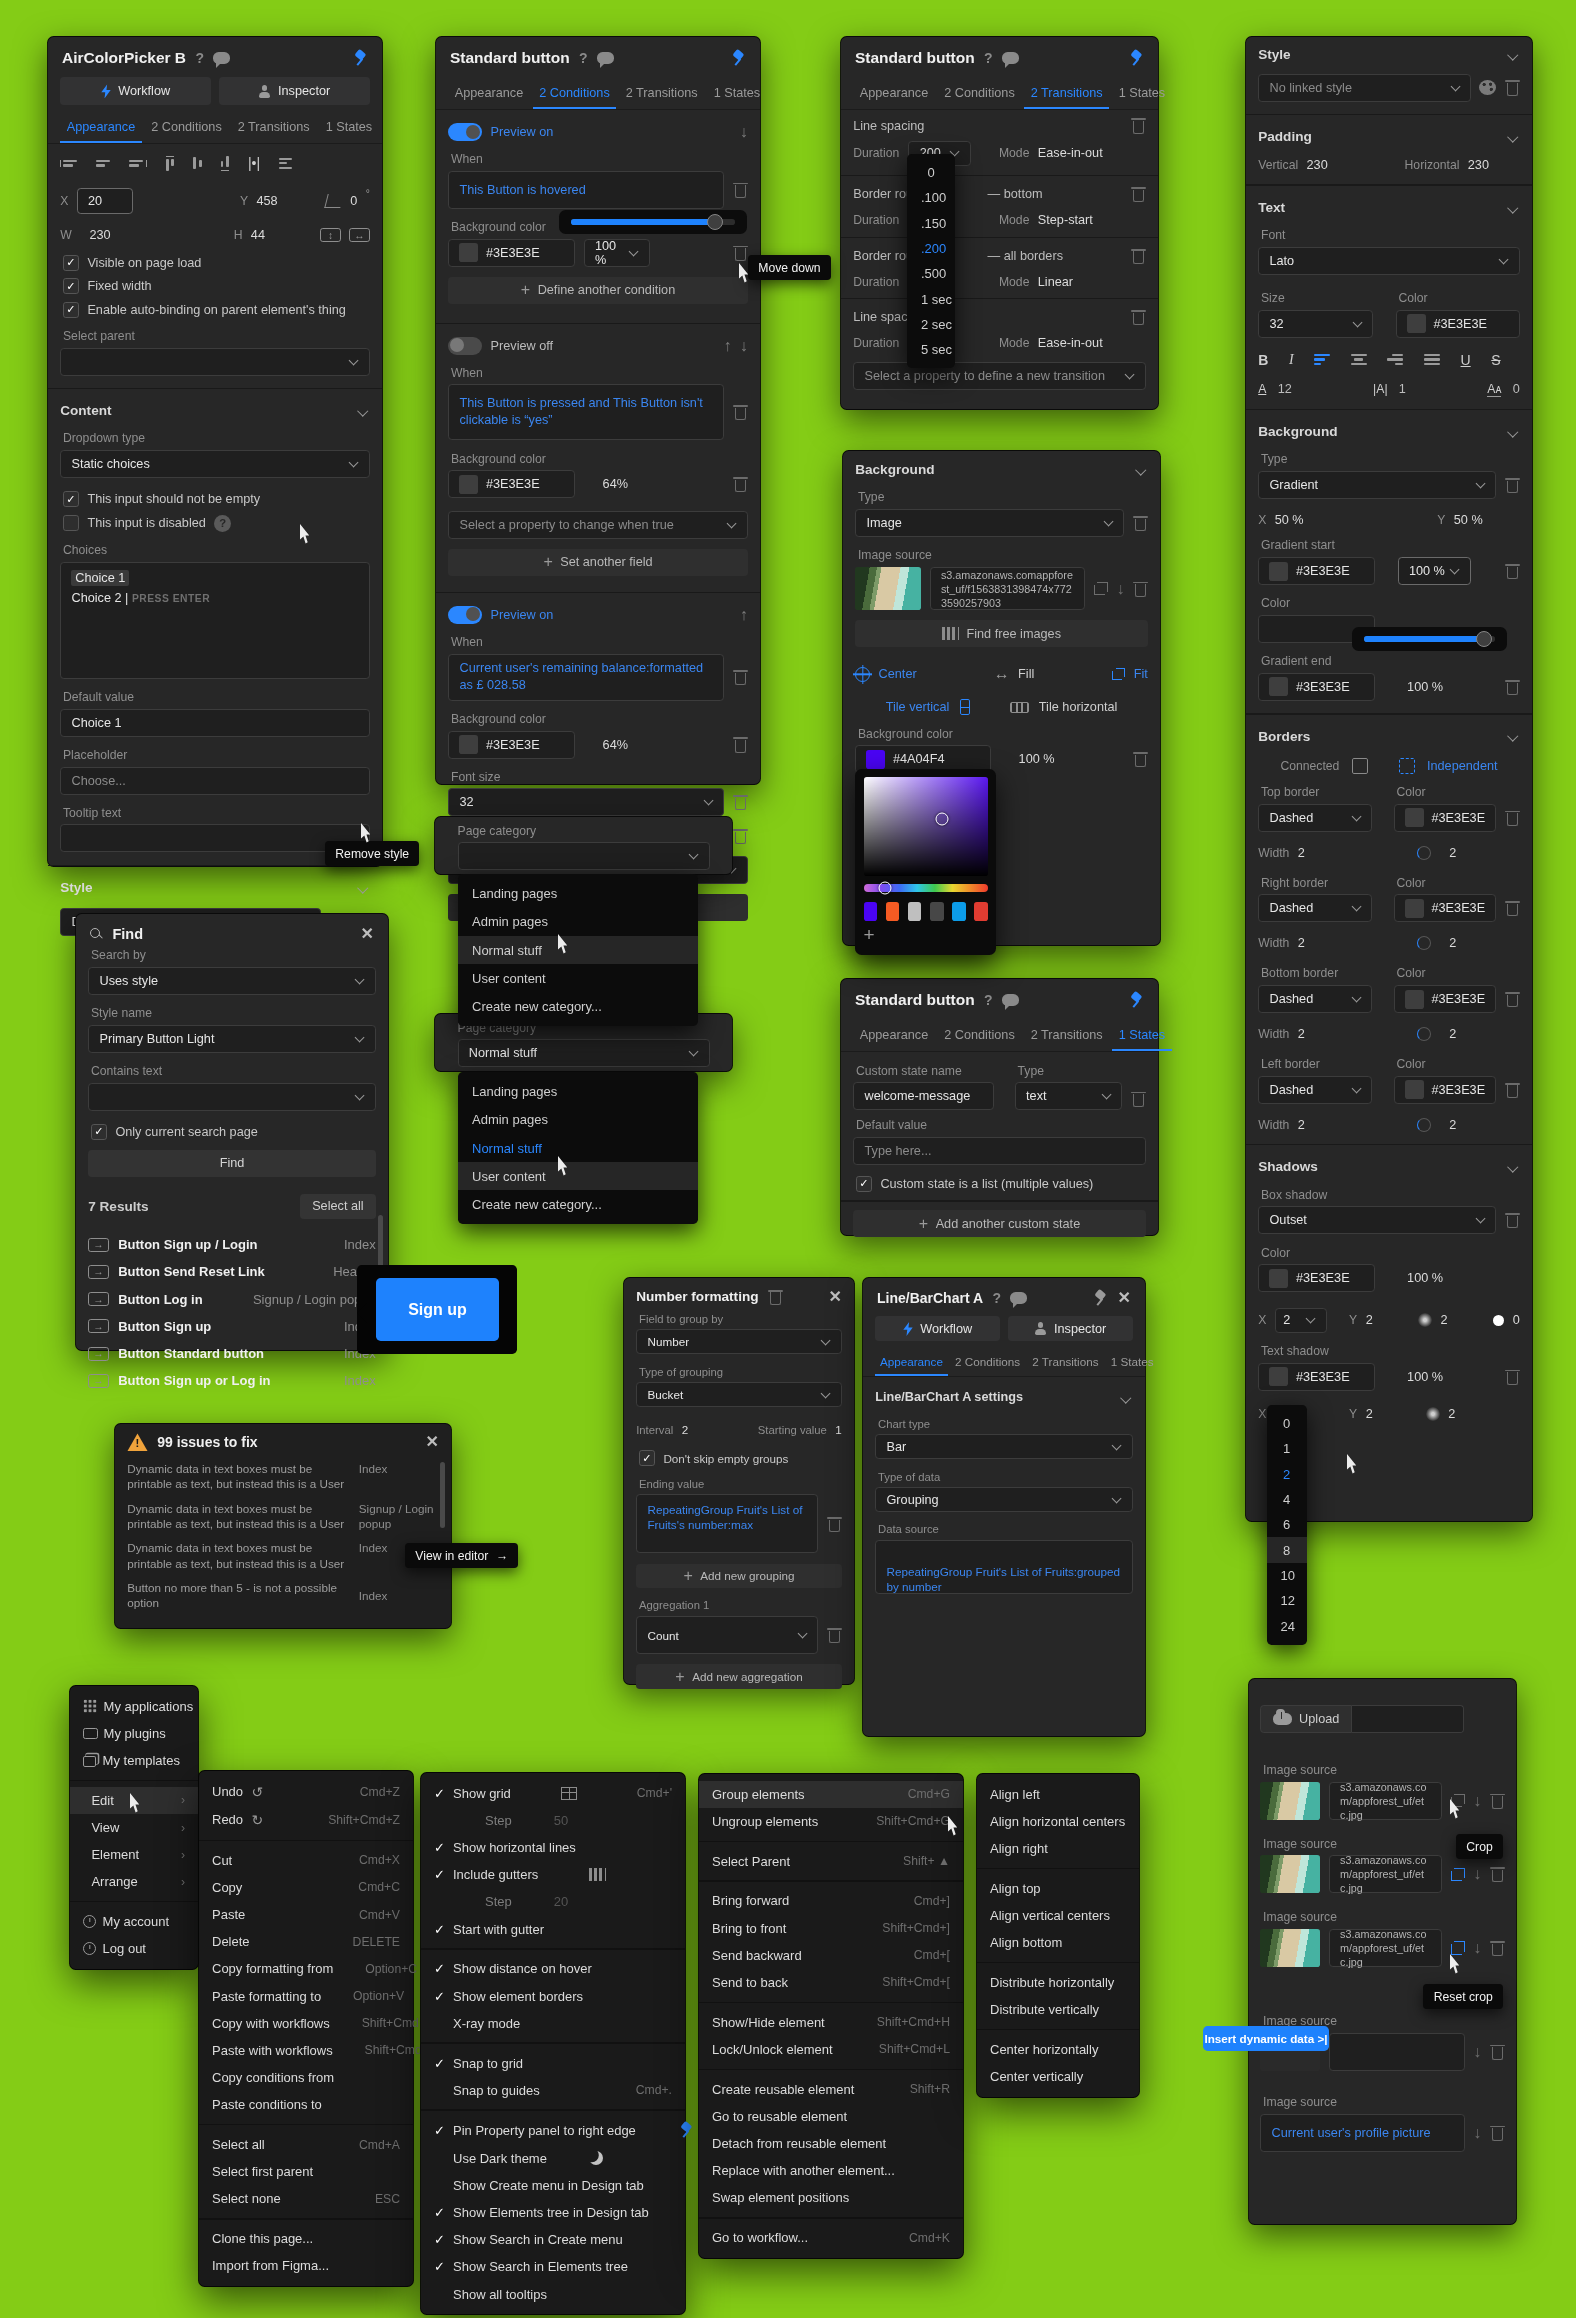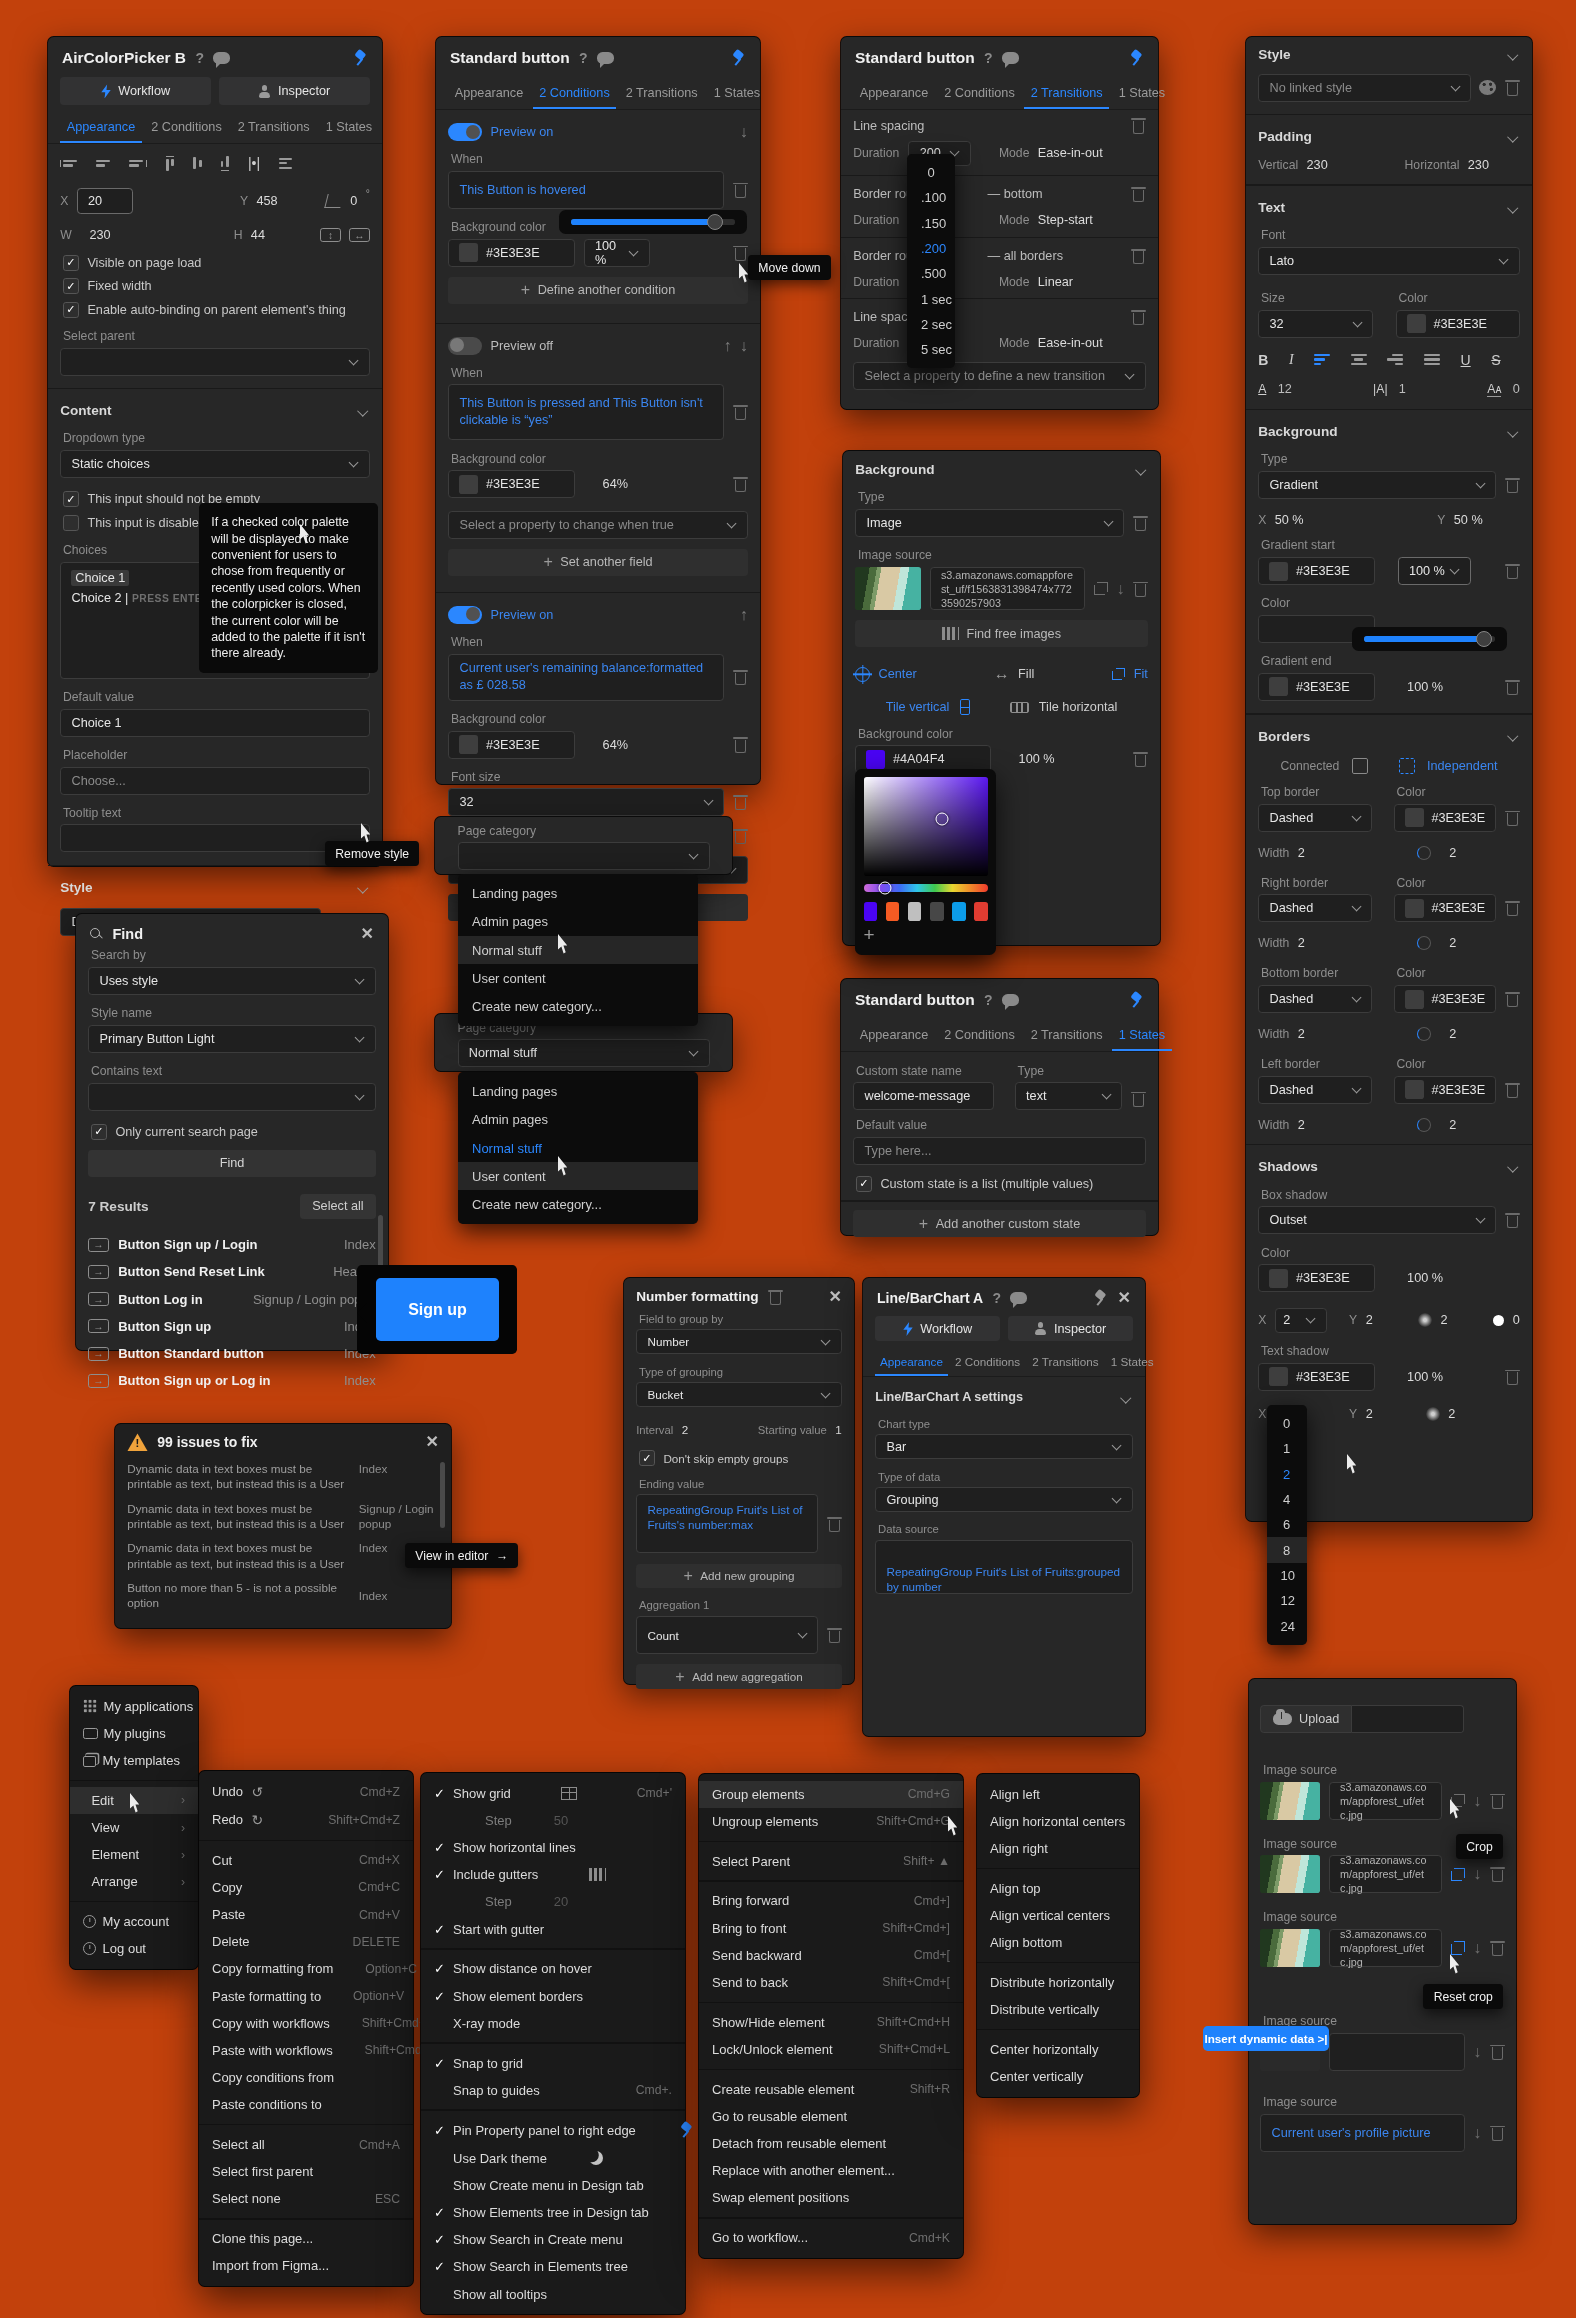--- a/index.html
+++ b/index.html
@@ -1,17 +1,17 @@
 <!DOCTYPE html>
 <html style="font-size:7.5px"><head>
 <meta charset="utf-8">
 <style>
 *{box-sizing:border-box;margin:0;padding:0;font-family:"Liberation Sans",sans-serif}
 html,body{background:#1c1c1c}
-#screen{position:relative;width:1576px;height:2319px;background:#c2410c;overflow:hidden;font-size:12.7px;color:#dcdcdc}
+#screen{position:relative;width:1576px;height:2319px;background:#84cc16;overflow:hidden;font-size:12.7px;color:#dcdcdc}
 .panel{position:absolute;background:#272727;border-radius:5.6px;box-shadow:0 0 0 0.9px #0a0a0a,0 11.3px 33px rgba(0,0,0,.55)}
 .phead{display:flex;align-items:center;gap:9.4px;padding:12.2px 14px 7.5px}
 .ptitle{font-size:15.5px;font-weight:700;color:#f0f0f0;white-space:nowrap}
 .qm{color:#8a8a8a;font-weight:700;font-size:14px}
 .bub{width:17px;height:12.2px;background:#8a8a8a;border-radius:5.6px;position:relative}
 .bub:after{content:"";position:absolute;left:2.8px;bottom:-3.8px;border:3.8px solid transparent;border-top-color:#8a8a8a;border-left-color:#8a8a8a}
 .sp{flex:1}
 .pin{width:16px;height:16px;position:relative}
 .pin:before{content:"";position:absolute;left:3.8px;top:0.9px;width:9.4px;height:7.5px;background:#2b87ff;border-radius:1.9px;transform:rotate(40deg)}
 .pin:after{content:"";position:absolute;left:7px;top:7.5px;width:1.9px;height:7.5px;background:#2b87ff;transform:rotate(40deg)}
@@ -282,21 +282,20 @@
           <span class="chev"></span>
         </div>
       <div class="row" style="margin-top:11.3px">
         <div class="sel" style="flex:1">
             <span>Dropdown fancy</span>
           </div>
         <span class="pal"></span>
         <span class="tr"></span>
       </div>
     </div>
-    <div class="tipbig" style="left:151px;top:466px;width:179px"><span>If a checked color palette will be displayed to make convenient for users to chose from frequently or recently used colors. When the colorpicker is closed, the current color will be added to the palette if it isn't there already.</span></div>
     <div class="tip" style="left:277px;top:804px"><span>Remove style</span></div>
   </div>
   <div class="cur" style="left:300px;top:524px"></div>
   <div class="cur" style="left:361px;top:823px;z-index:30"></div>
 
   <div class="panel" style="left:436px;top:37px;width:324px;height:747px">
     <div class="phead">
       <span class="ptitle">Standard button</span>
       <span class="qm">?</span>
         <span class="bub"></span>

